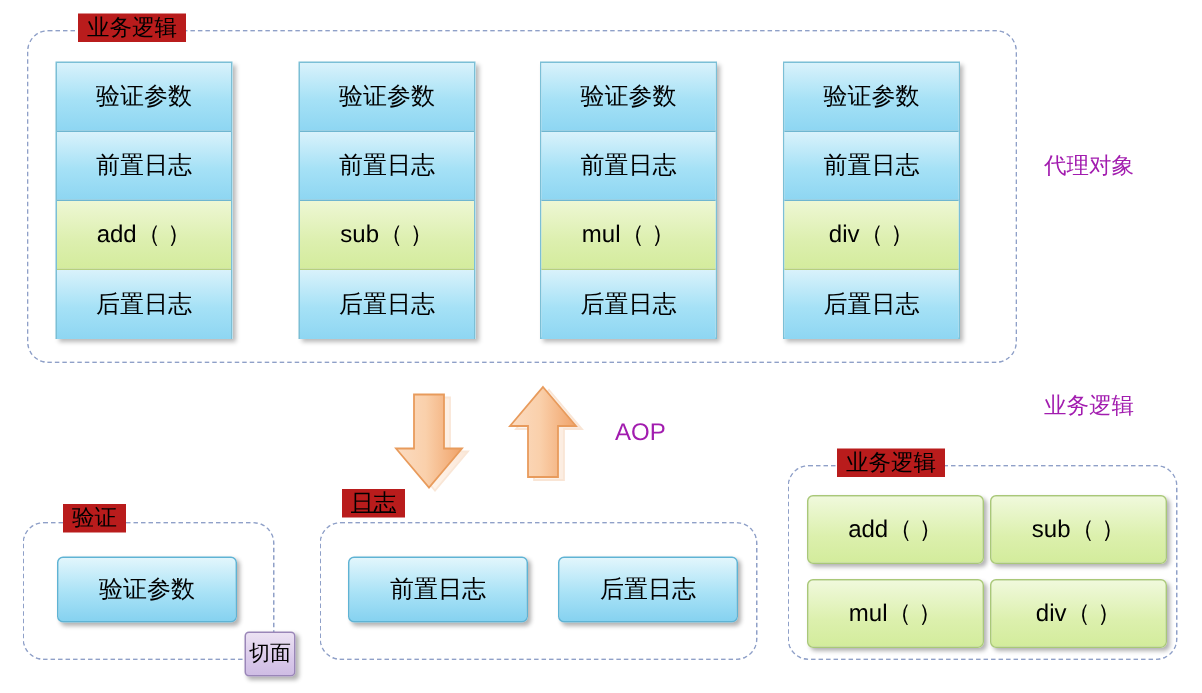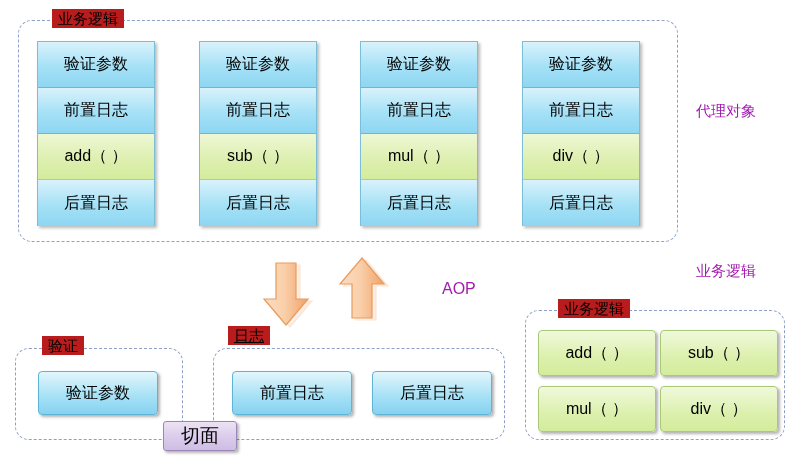--- a/index.html
+++ b/index.html
@@ -33,21 +33,21 @@
   }
 
   
   .free-label{
     position:absolute;
     font-size:15px;
     line-height:19px;
     white-space:nowrap;
     color:#a21caf;
   }
-  .free-label.latin{font-size:16px;margin-left:32px;}
+  .free-label.latin{font-size:16px;}
 
   
   .stack{
     position:absolute;
     box-sizing:border-box;
     border:1px solid #7bbfd6;
     box-shadow:2px 2px 3px rgba(0,0,0,.28);
   }
   .cell{
     box-sizing:border-box;
@@ -173,21 +173,21 @@
   <div class="group-caption" style="left:42px;top:336px;">验证</div>
 
   <div class="boxy blue" style="left:38px;top:371px;width:120px;height:44px;">验证参数</div>
 
   <div class="dashed-box" style="left:213px;top:348px;width:292px;height:92px;"></div>
   <div class="group-caption" style="left:228px;top:326px;text-decoration:underline;">日志</div>
 
   <div class="boxy blue" style="left:232px;top:371px;width:120px;height:44px;">前置日志</div>
   <div class="boxy blue" style="left:372px;top:371px;width:120px;height:44px;">后置日志</div>
 
-  <div class="boxy purple" style="left:163px;top:421px;width:74px;height:30px;font-size:19px;text-align:right;">切面</div>
+  <div class="boxy purple" style="left:163px;top:421px;width:34px;height:30px;font-size:14px;text-align:right;">切面</div>
 
   <div class="free-label" style="left:696px;top:261px;">业务逻辑</div>
 
   <div class="dashed-box" style="left:525px;top:310px;width:260px;height:130px;"></div>
   <div class="group-caption" style="left:558px;top:299px;">业务逻辑</div>
 
   <div class="boxy green" style="left:538px;top:330px;width:118px;height:46px;">add（ ）</div>
   <div class="boxy green" style="left:660px;top:330px;width:118px;height:46px;">sub（ ）</div>
   <div class="boxy green" style="left:538px;top:386px;width:118px;height:46px;">mul（ ）</div>
   <div class="boxy green" style="left:660px;top:386px;width:118px;height:46px;">div（ ）</div>

